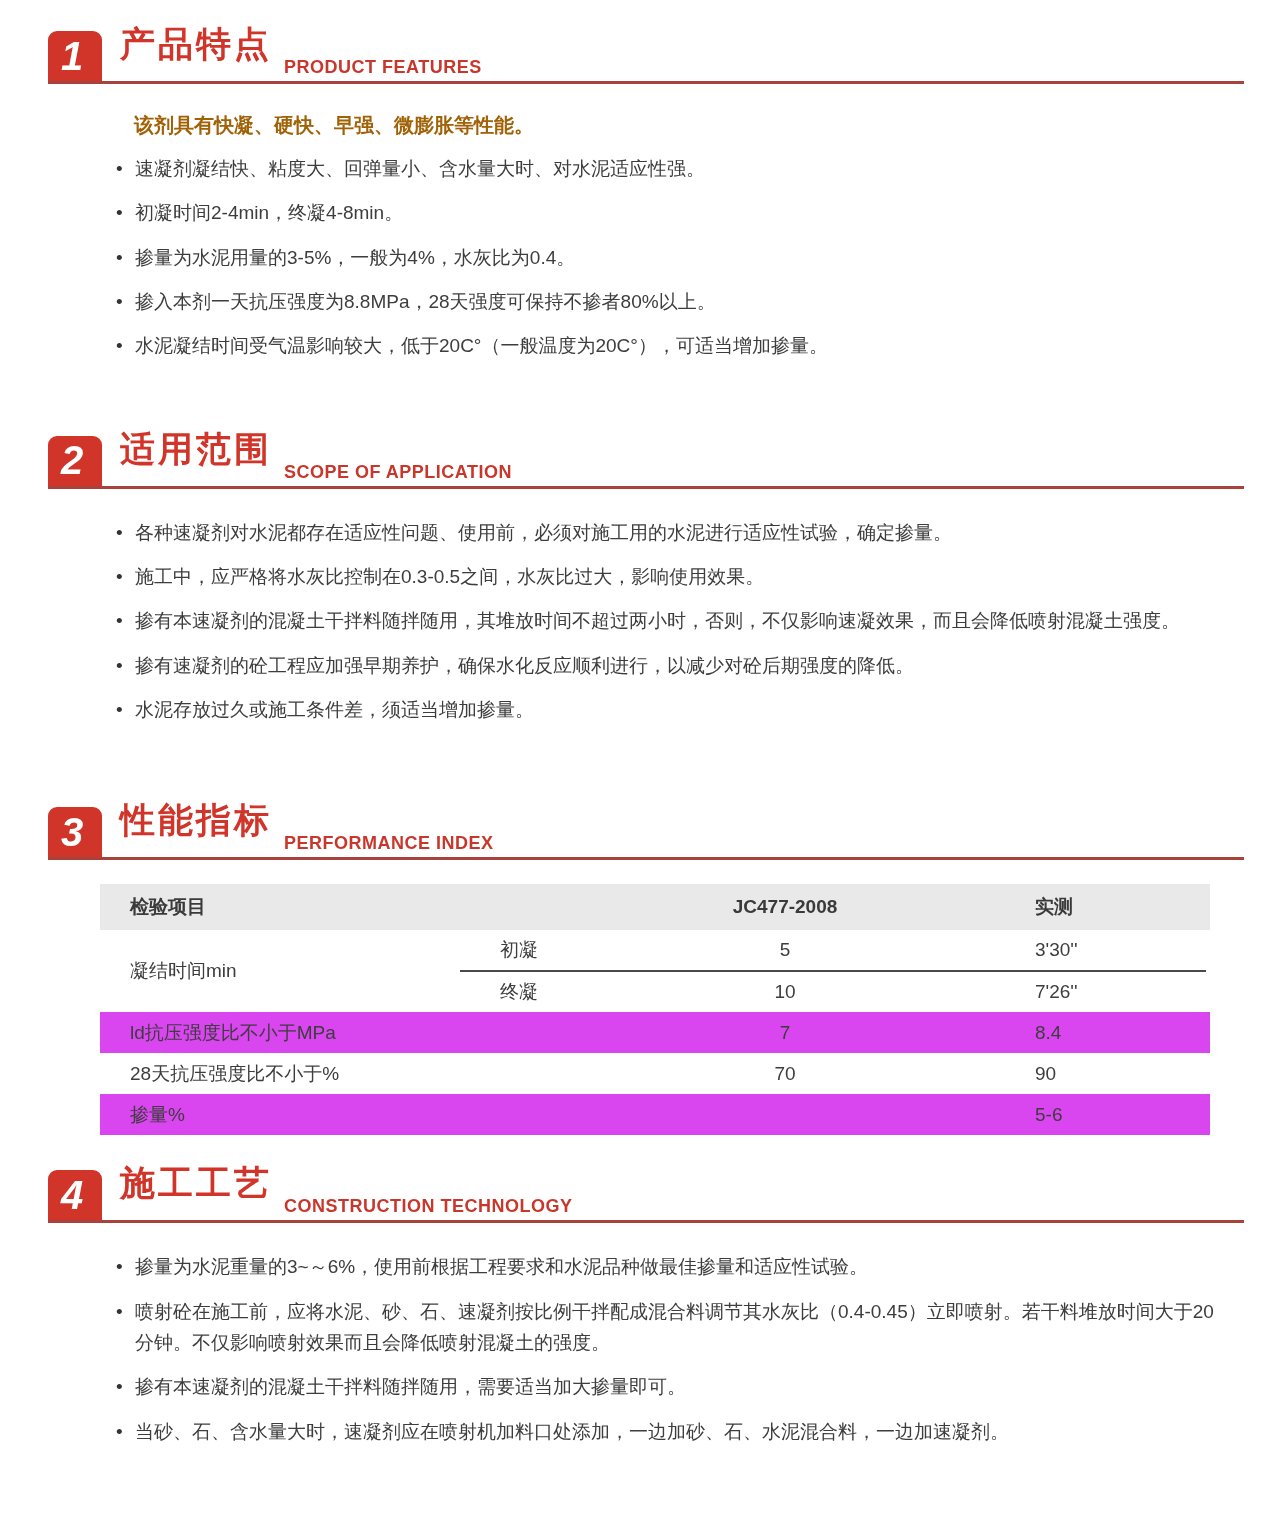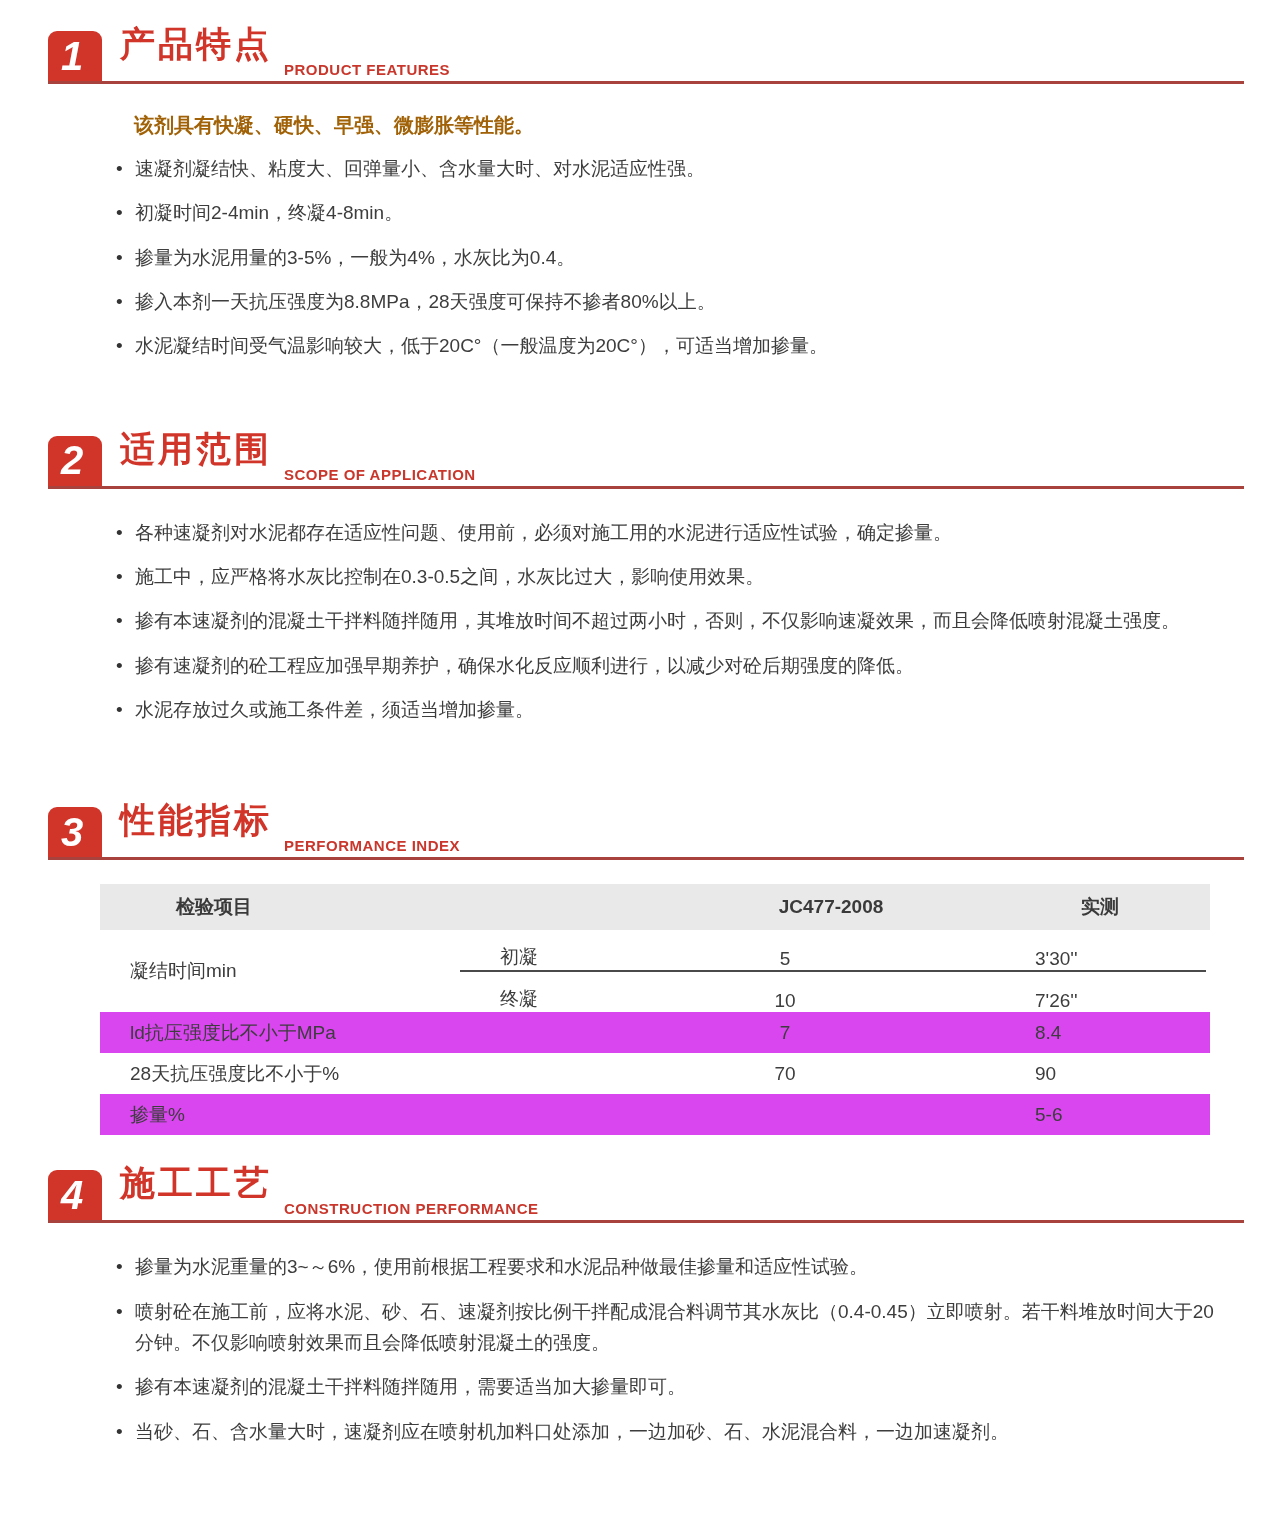--- a/index.html
+++ b/index.html
@@ -24,21 +24,21 @@
     display:flex; align-items:center; justify-content:center;
     font-size:40px; font-weight:bold; font-style:italic;
     padding-right:6px;
   }
   .title-zh {
     color:#d13428; font-size:35px; font-weight:bold;
     letter-spacing:3px; margin-left:18px; line-height:1.0;
     padding-bottom:20px;
   }
   .title-en {
-    color:#c9372c; font-size:15px; font-weight:bold;
+    color:#c9372c; font-size:18px; font-weight:bold;
     margin-left:12px; padding-bottom:3px; letter-spacing:0.5px;
   }
 
   
   .sec-body { padding:28px 60px 0 112px; }
   .intro { font-weight:bold; color:#a16207; font-size:20px; margin:0 0 14px 22px; }
   ul.bullets { list-style:none; }
   ul.bullets li {
     position:relative; padding-left:23px; margin-bottom:13px;
     font-size:19px; line-height:1.65; color:#3d3d3d;
@@ -48,25 +48,25 @@
     color:#333; font-size:19px;
   }
 
   
   .perf-table { margin:24px 70px 0 100px; font-size:19px; }
   .t-row { display:flex; align-items:center; }
   .c1 { flex:0 0 360px; padding-left:30px; }
   .c2 { flex:0 0 150px; padding-left:40px; }
   .c3 { flex:0 0 350px; text-align:center; }
   .c4 { flex:1 1 auto; padding-left:75px; }
-  .t-head { background:#e9e9e9; height:46px; font-weight:bold; color:#3a3a3a;padding-left:46px; }
+  .t-head { background:#e9e9e9; height:46px; font-weight:bold; color:#3a3a3a; }
   .t-setting { align-items:stretch; background:#ffffff; }
   .t-setting .c1 { display:flex; align-items:center; }
   .sub-wrap { flex:1 1 auto; display:flex; flex-direction:column; }
-  .sub-row { display:flex; align-items:flex-end; height:40px; }
+  .sub-row { display:flex; align-items:center; height:40px; }
   .sub-row .c2 { flex:0 0 150px; padding-left:40px; }
   .sub-row .c3 { flex:0 0 350px; text-align:center; }
   .sub-row .c4 { flex:1 1 auto; padding-left:75px; }
   .sub-divider { height:2px; background:#4a4a4a; margin-right:4px; }
   .t-plain { height:41px; }
   .gray { background:#d946ef; }
 
   
   .gap-a { height:56px; } .gap-b { height:64px; }
   .gap-c { height:30px; } .gap-d { height:54px; }
@@ -158,21 +158,21 @@
       <div class="c3"></div>
       <div class="c4">5-6</div>
     </div>
   </div>
 
   <div class="gap-c"></div>
 
   <div class="sec-header">
     <div class="badge">4</div>
     <div class="title-zh">施工工艺</div>
-    <div class="title-en">CONSTRUCTION PERFORMANCE</div>
+    <div class="title-en">CONSTRUCTION TECHNOLOGY</div>
   </div>
   <div class="sec-body">
     <ul class="bullets">
       <li>掺量为水泥重量的3~～6%，使用前根据工程要求和水泥品种做最佳掺量和适应性试验。</li>
       <li>喷射砼在施工前，应将水泥、砂、石、速凝剂按比例干拌配成混合料调节其水灰比（0.4-0.45）立即喷射。若干料堆放时间大于20分钟。不仅影响喷射效果而且会降低喷射混凝土的强度。</li>
       <li>掺有本速凝剂的混凝土干拌料随拌随用，需要适当加大掺量即可。</li>
       <li>当砂、石、含水量大时，速凝剂应在喷射机加料口处添加，一边加砂、石、水泥混合料，一边加速凝剂。</li>
     </ul>
   </div>
 

